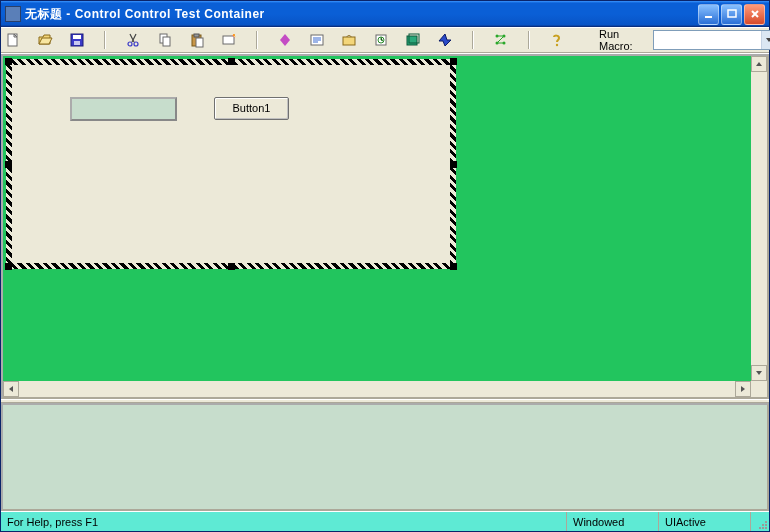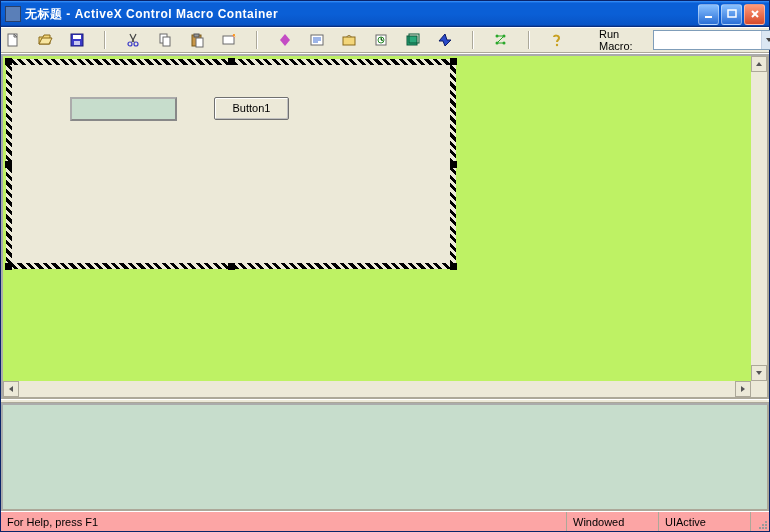--- a/index.html
+++ b/index.html
@@ -119,21 +119,21 @@
   
   .client-wrap {
     flex: 1;
     display: flex;
     flex-direction: column;
     border-top: 1px solid #fff;
     min-height: 0;
   }
   .upper-pane {
     flex: 1;
-    background: #bef264;
+    background: #22c55e;
     position: relative;
     border: 2px inset #fff;
     border-right-color: #aca899;
     border-bottom-color: #aca899;
     overflow: auto;
     min-height: 0;
   }
   .upper-pane::-webkit-scrollbar { width:16px; height:16px; }
   .upper-pane::-webkit-scrollbar-track { background:#ece9d8; }
   .upper-pane::-webkit-scrollbar-thumb { background:#c8c8c8; border:1px solid #aca899;}
@@ -197,21 +197,21 @@
     border-radius: 2px;
     box-shadow: inset 1px 1px 0 #fff, inset -1px -1px 0 #c0c0c0;
     font-size: 11px;
     text-align: center;
     line-height: 21px;
     color: #000;
   }
   
   .statusbar {
     height: 20px;
-    background: #fca5a5;
+    background: #5eead4;
     border-top: 1px solid #fff;
     display: flex;
     align-items: center;
     font-size: 11px;
     color: #000;
   }
   .statusbar .panel-main {
     flex: 1;
     padding: 0 6px;
     border-right: 1px solid #aca899;
@@ -253,21 +253,21 @@
   .scroll-right { display:flex; flex-direction:column; }
   .scroll-right .track, .scroll-bottom .track { flex:1; background:#ece9d8;}
 </style>
 </head>
 <body>
 
 <div class="window">
 
   <div class="titlebar">
     <span class="icon-slot"></span>
-    <span class="title-text">无标题 - ActiveX Control Macro Container</span>
+    <span class="title-text">无标题 - Control Control Test Container</span>
     <div class="win-buttons">
       <div class="win-btn min">
         <svg viewBox="0 0 12 12">
             <rect x="2" y="8" width="7" height="2" fill="#fff"></rect>
           </svg>
       </div>
       <div class="win-btn max">
         <svg viewBox="0 0 12 12">
             <rect x="2" y="2" width="8" height="7" fill="none" stroke="#fff" stroke-width="1.5"></rect>
           </svg>

